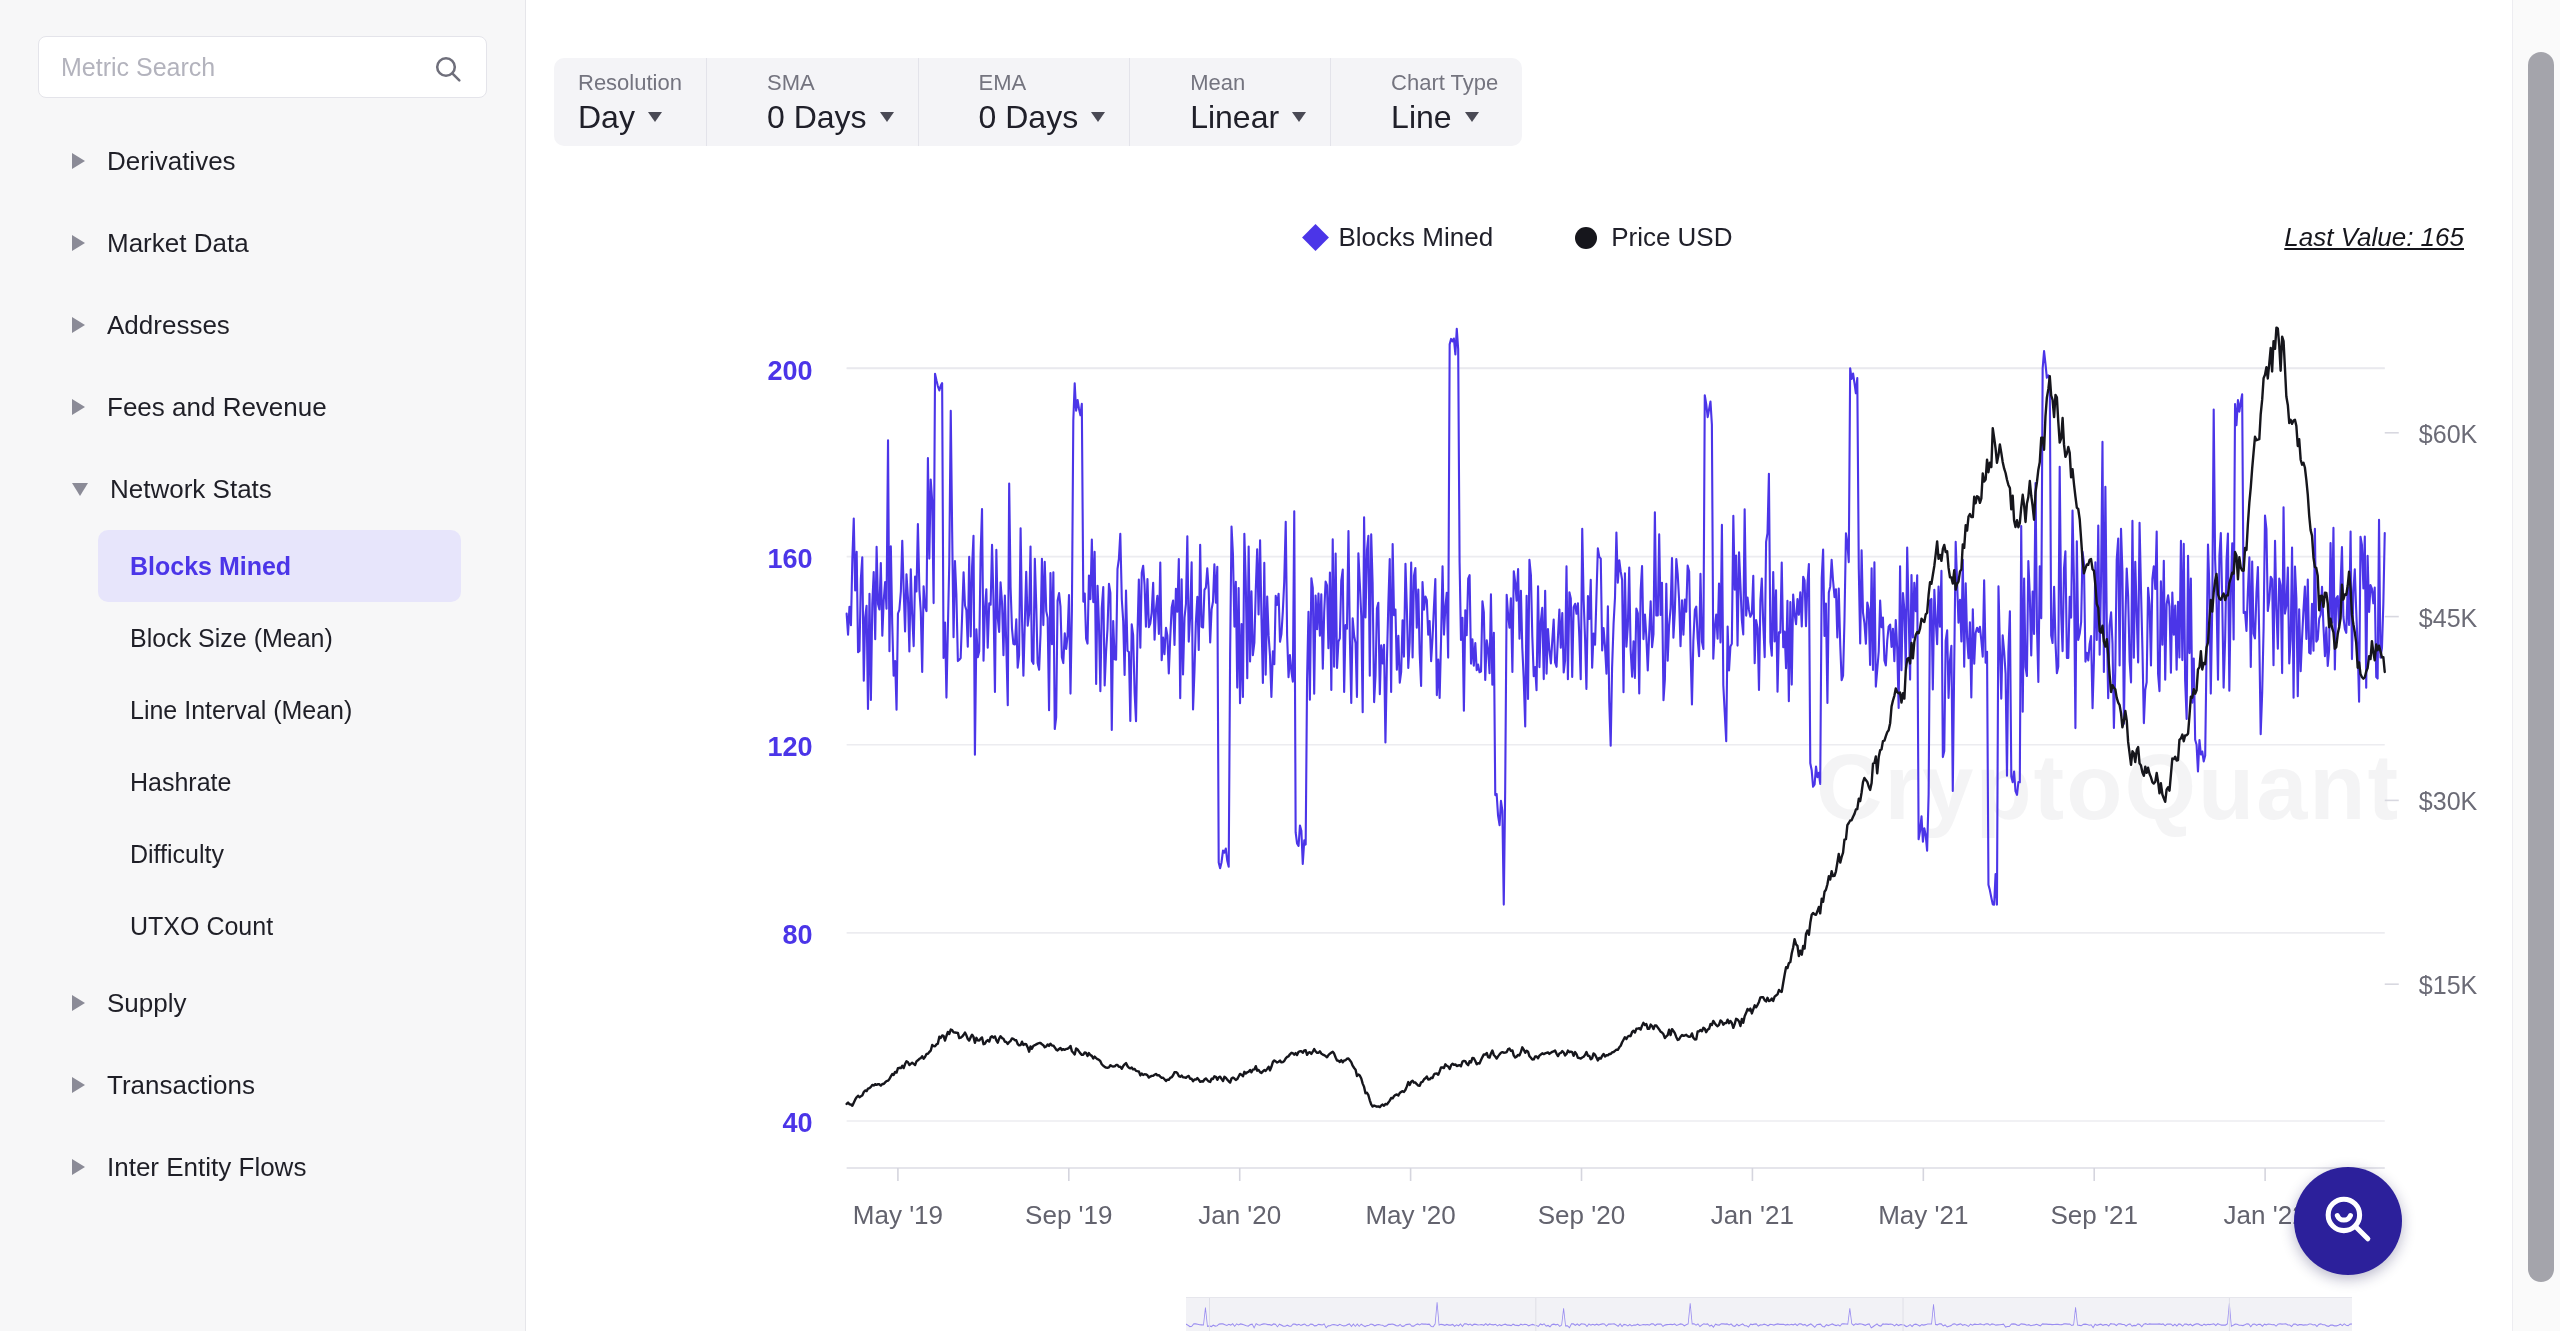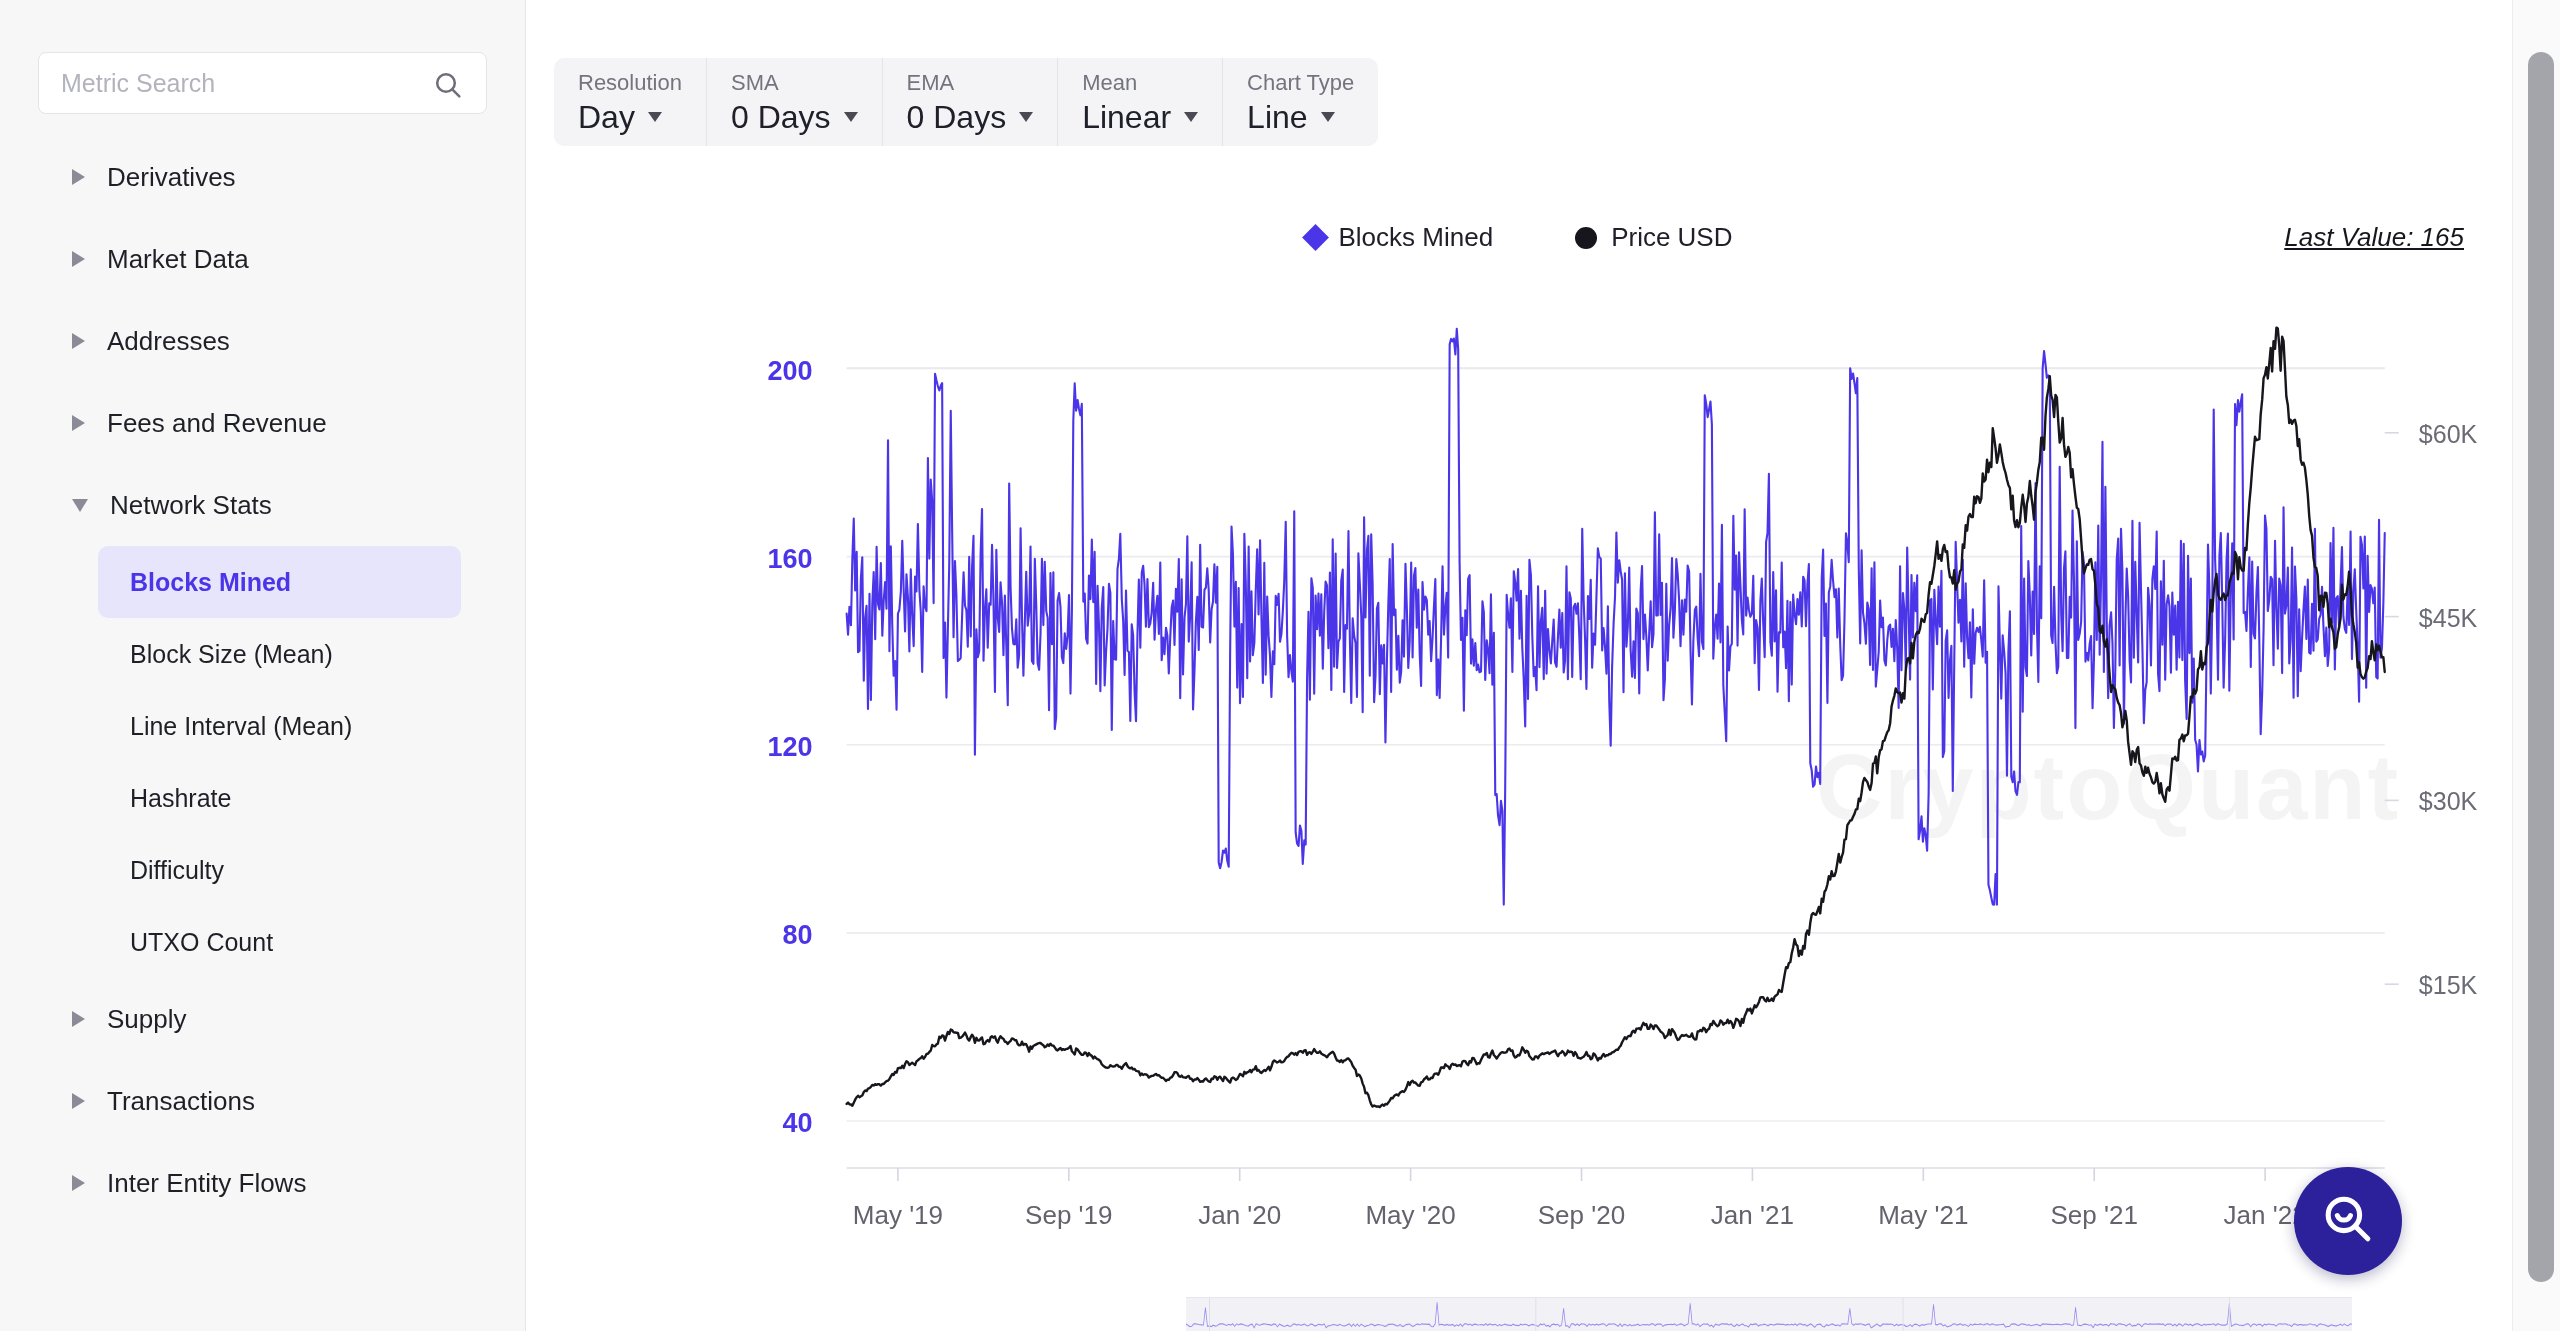--- a/index.html
+++ b/index.html
@@ -16,21 +16,21 @@
   
   .sidebar {
     width: 526px; height: 1331px;
     background: #f7f7f8;
     border-right: 1px solid #e6e6ea;
     position: relative;
     flex: 0 0 526px;
     overflow: hidden;
   }
   .search-wrap {
-    margin: 52px 38px 0 38px;
+    margin: 36px 38px 0 38px;
     height: 62px;
     background: #ffffff;
     border: 1px solid #e4e4ea;
     border-radius: 8px;
     display: flex;
     align-items: center;
     padding: 0 22px;
     position: relative;
   }
   .search-input {
@@ -94,21 +94,21 @@
     position: absolute; left: 0; top: 0; right: 48px; bottom: 0;
     background: #ffffff;
   }
 
   
   .toolbar {
     position: absolute; left: 28px; top: 58px;
     height: 88px;
     background: #f4f4f7;
     border-radius: 10px;
-    display: flex; align-items: stretch;
+    display: flex; align-items: stretch; gap: 36px;
   }
   .tool {
     display: flex; flex-direction: column; justify-content: center;
     padding: 0 24px;
     border-right: 1px solid #e3e3ea;
     min-width: 118px;
   }
   .tool:last-child { border-right: none; }
   .tool-label { font-size: 22px; color: #74747f; margin-bottom: 7px; line-height: 1; }
   .tool-value-row { display: flex; align-items: center; }

